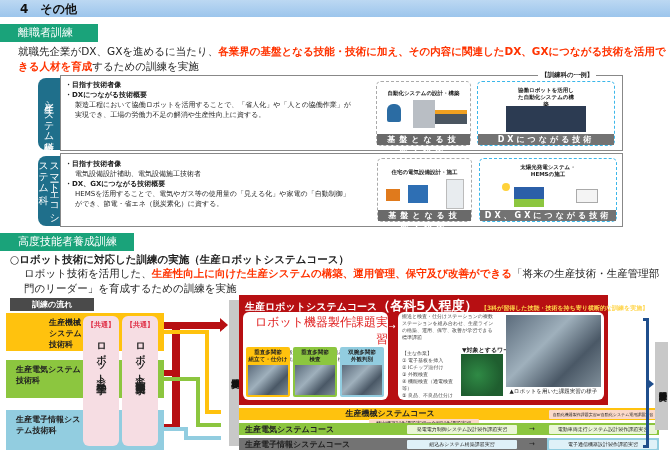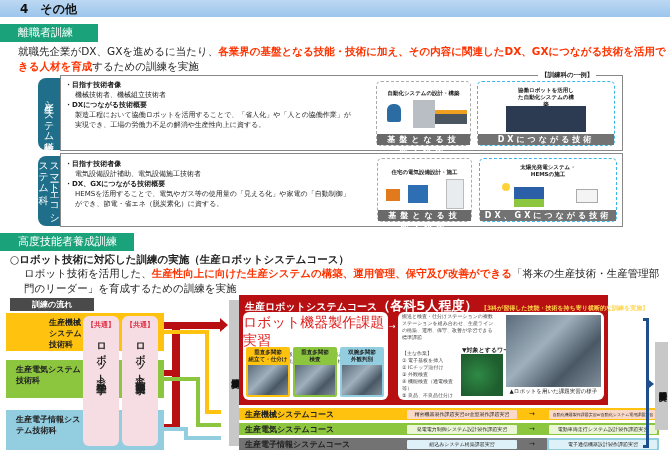--- a/index.html
+++ b/index.html
@@ -24,21 +24,21 @@
   .flow-label { background: #4a4a4a; color: #fff; font-size: 8px; font-weight: bold; padding: 1px 22px; }
   .dept { font-size: 8px; font-weight: bold; line-height: 11px; padding: 4px 0 0 10px; }
   .common { background: #f6dde3; border-radius: 6px; }
   .common .tag { color: #e0334a; font-size: 7px; text-align: center; padding-top: 4px; font-weight: bold; }
   .common .vert { writing-mode: vertical-rl; text-orientation: upright; font-size: 10px; font-weight: bold; margin: 6px auto 0; letter-spacing: -1px; }
   .course-panel { background: #b70f12; }
   .course-title { color: #fff; font-size: 10px; font-weight: bold; }
   .course-title small { font-size: 13px; margin-top: 6px; }
   .course-title .note { color: #ffd54a; font-size: 6px; }
   .inner { background: #fff; border-radius: 6px; }
-  .sub-title { color: #e02020; font-size: 14px; text-align: left; }
+  .sub-title { color: #e02020; font-size: 12px; text-align: right; }
   .tiny { font-size: 5px; line-height: 7px; color: #444; }
   .robot-card { border-radius: 2px; }
   .robot-card .rt { font-size: 5.5px; font-weight: bold; text-align: center; line-height: 7px; padding-top: 2px; }
   .photo { background: linear-gradient(135deg, #5b6b7b, #9fb0bc 40%, #4a5866 70%, #7f8e99); }
   .pcb { background: radial-gradient(circle at 40% 50%, #2f8a45, #1f5e2f 70%); }
   .vbar { background: #c8c8c8; writing-mode: vertical-rl; text-orientation: upright; font-size: 8px; font-weight: bold; display: flex; align-items: center; justify-content: center; color: #111; }
   .course-row { height: 12px; display: flex; align-items: center; }
   .course-row .name { font-size: 8px; font-weight: bold; padding-left: 6px; width: 168px; }
   .course-row .pill { height: 9px; font-size: 5px; line-height: 9px; text-align: center; border-radius: 1px; }
   .course-row .ar { width: 30px; text-align: center; font-size: 7px; }
@@ -54,21 +54,20 @@
 <div class="abs body-text" style="left:18px;top:44px;width:650px;">
   <span>就職先企業がDX、GXを進めるに当たり、</span><span class="red">各業界の基盤となる技能・技術に加え、その内容に関連したDX、GXにつながる技術を活用で</span><br>
   <span class="red">きる人材を育成</span><span>するための訓練を実施</span>
 </div>
 <div class="abs" style="left:538px;top:71px;font-size:6.5px;font-weight:bold;background:#fff;padding:0 3px;z-index:2;">【訓練科の一例】</div>
 
 <div class="abs side-tab" style="left:38px;top:78px;width:22px;height:72px;">生産システム技術科</div>
 <div class="abs card" style="left:60px;top:75px;width:563px;height:76px;">
   <div class="abs card-text" style="left:4px;top:4px;width:290px;">
     <div class="b">・目指す技術者像</div>
-    <div class="ind">機械技術者、機械組立技術者</div>
     <div class="b">・DXにつながる技術概要</div>
     <div class="ind">製造工程において協働ロボットを活用することで、「省人化」や「人との協働作業」が実現でき、工場の労働力不足の解消や生産性向上に資する。</div>
   </div>
   <div class="abs ex-box" style="left:315px;top:5px;width:95px;height:65px;">
     <div class="ex-title" style="margin-top:8px;">自動化システムの設計・構築</div>
     <div class="abs" style="left:10px;top:22px;width:14px;height:18px;background:#2b6ca3;border-radius:6px 6px 2px 2px;"></div>
     <div class="abs" style="left:36px;top:18px;width:22px;height:28px;background:#b9bec4;"></div>
     <div class="abs" style="left:58px;top:28px;width:32px;height:14px;background:#4a5560;border-top:4px solid #f0a020;"></div>
     <div class="abs ex-foot gray" style="left:0;bottom:0;width:100%;">基盤となる技能・技術</div>
   </div>
@@ -181,21 +180,21 @@
       <div>④ 機能検査（通電検査等）</div>
       <div>⑤ 良品、不良品仕分け</div>
     </div>
     <div class="abs" style="left:64px;top:34px;font-size:6px;font-weight:bold;">▼対象とするワーク</div>
     <div class="abs pcb" style="left:63px;top:42px;width:42px;height:42px;"></div>
     <div class="abs photo" style="left:108px;top:3px;width:95px;height:72px;"></div>
     <div class="abs" style="left:108px;top:76px;width:95px;font-size:5.5px;text-align:center;">▲ロボットを用いた課題実習の様子</div>
   </div>
 </div>
 
-<div class="abs course-row" style="left:239px;top:408px;width:369px;background:#ffc20e;">
+<div class="abs course-row" style="left:239px;top:408px;width:369px;background:#ffc20e;flex-direction:column;">
   <div class="name">生産機械システムコース</div>
   <div class="pill" style="width:110px;background:#fbd9c9;">精密機器製作課題実習or金型製作課題実習</div>
   <div class="ar">→</div>
 </div>
 <div class="abs course-row" style="left:239px;top:423px;width:369px;background:#8cc63f;">
   <div class="name">生産電気システムコース</div>
   <div class="pill" style="width:110px;background:#eaf6d6;">発電電力制御システム設計製作課題実習</div>
   <div class="ar">→</div>
 </div>
 <div class="abs course-row" style="left:239px;top:438px;width:369px;background:#737373;">

